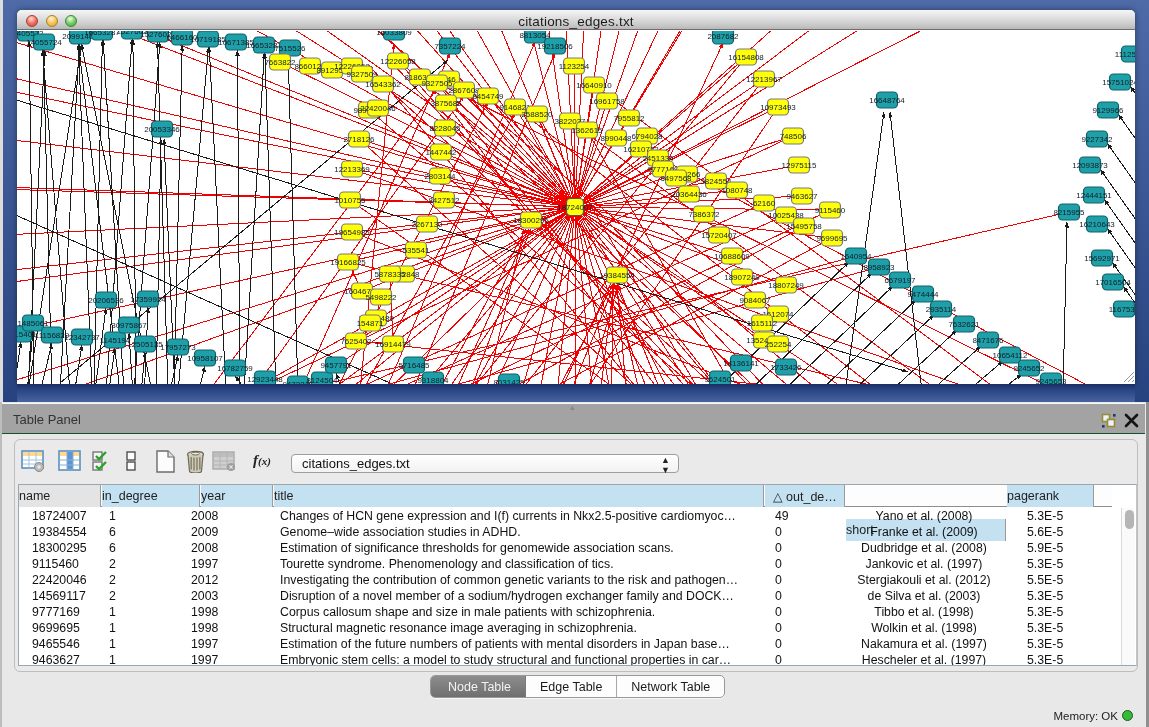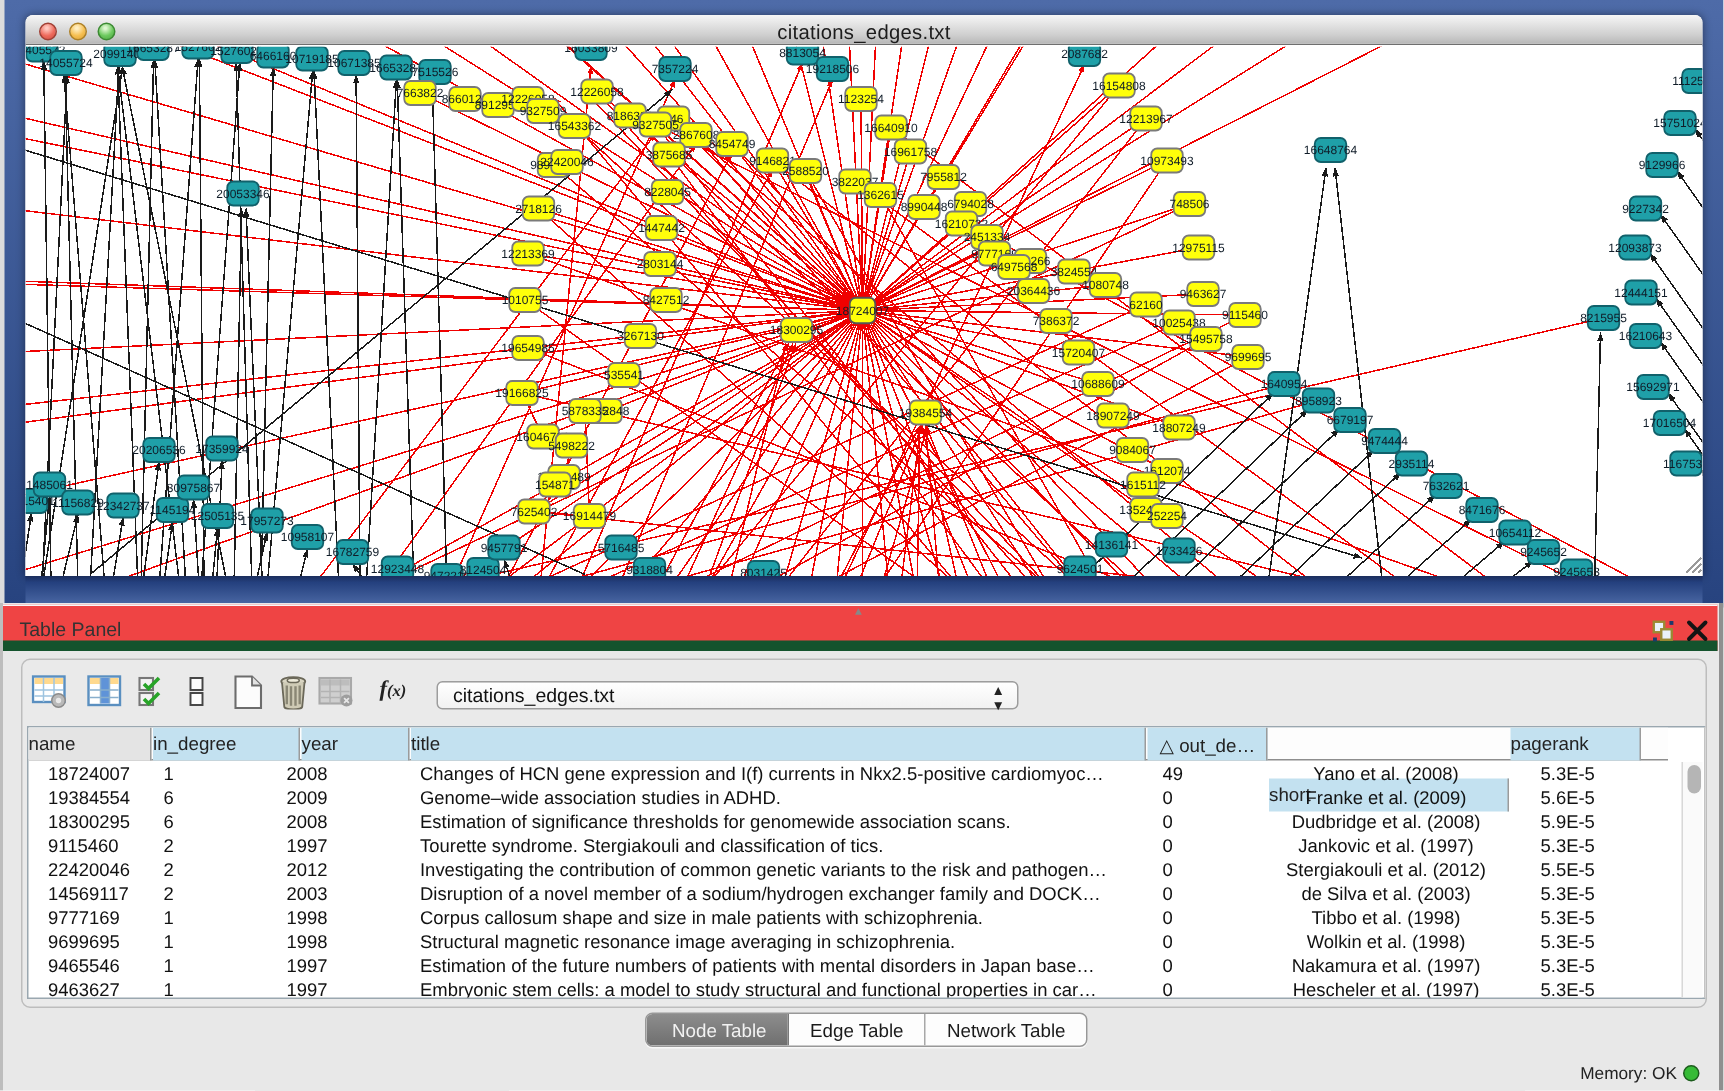--- a/index.html
+++ b/index.html
@@ -14,22 +14,22 @@
   border-bottom:1px solid #6f6f6f; }
 #titlebar .tl { position:absolute; top:4.5px; width:12px; height:12px; border-radius:50%; }
 #title { position:absolute; left:0; right:0; top:3.5px; text-align:center;
   font-size:13.5px; font-weight:normal; color:#1c1c1c; letter-spacing:0.2px; }
 #canvas { position:absolute; left:0; top:21px; width:1118px; height:353px;
   background:#fff; overflow:hidden; }
 #canvas svg { left:0 !important; top:0 !important; }
 #botstrip { position:absolute; left:17px; top:384px; width:1118px; height:21px;
   background:linear-gradient(#1b2d5c, #24407e 20%, #4a67a3 90%, #54719f); }
 #panel { position:absolute; left:0; top:402px; width:1149px; height:325px; background:#e8e8e8; }
-#phead { position:absolute; left:0; top:1px; width:1145px; height:31px; background:#ef4444;
-  border-top:1px solid #f8f8f8; border-bottom:7px solid #14532d;text-align:center;}
+#phead { position:absolute; left:0; top:1px; width:1145px; height:31px; background:#a3a3a3;
+  border-top:1px solid #f8f8f8; border-bottom:1px solid #14532d;text-align:center;}
 #phead .t { position:absolute; left:13px; top:8px; font-size:13px; color:#333; }
 #caret { position:absolute; left:570px; top:0px; font-size:9px; color:#888; }
 #inner { position:absolute; left:14px; top:37px; width:1124px; height:233px;
   background:#eaeaea; border:1px solid #bdbdbd; border-radius:6px;padding-left:16px; }
 .ticon { position:absolute; top:10px; }
 #combo { position:absolute; left:276px; top:14px; width:388px; height:19px; background:linear-gradient(#ffffff,#f2f2f2);
   border:1px solid #9d9d9d; border-radius:4px; font-size:13px; color:#111; padding:1px 0 0 10px; }
 #combo .arr { position:absolute; right:8px; top:1px; font-size:9px; color:#222; line-height:9.5px; text-align:center;}
 #tbl { position:absolute; left:3px; top:44px; width:1119px; height:182px; background:#fff;
   border:1px solid #9aa7b0; border-right:1px solid #c4c4c4; overflow:hidden; }
@@ -689,21 +689,21 @@
             <div class="c c2">2008</div>
             <div class="c c3">Estimation of significance thresholds for genomewide association scans.</div>
             <div class="c c4">0</div>
             <div class="c c5">Dudbridge et al. (2008)</div>
             <div class="c c6">5.9E-5</div>
           </div>
 <div class="tr">
             <div class="c c0">9115460</div>
             <div class="c c1">2</div>
             <div class="c c2">1997</div>
-            <div class="c c3">Tourette syndrome. Stergiakouli and classification of tics.</div>
+            <div class="c c3">Tourette syndrome. Phenomenology and classification of tics.</div>
             <div class="c c4">0</div>
             <div class="c c5">Jankovic et al. (1997)</div>
             <div class="c c6">5.3E-5</div>
           </div>
 <div class="tr">
             <div class="c c0">22420046</div>
             <div class="c c1">2</div>
             <div class="c c2">2012</div>
             <div class="c c3">Investigating the contribution of common genetic variants to the risk and pathogen…</div>
             <div class="c c4">0</div>

